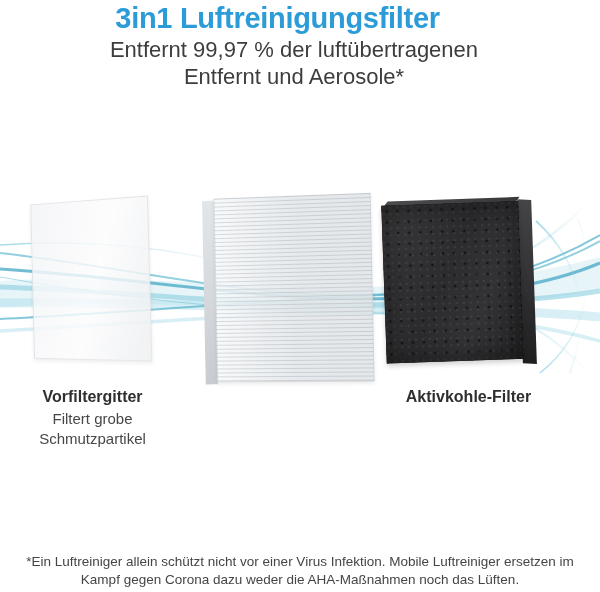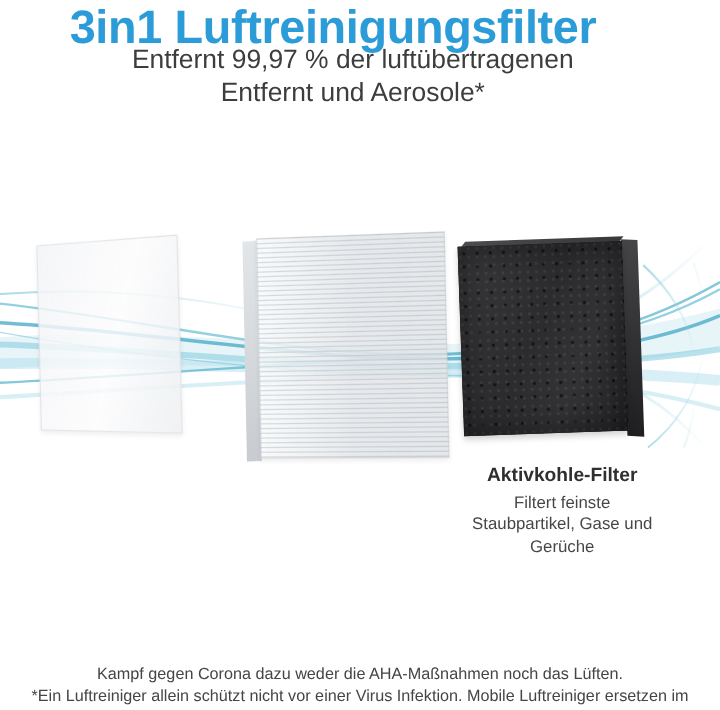--- a/index.html
+++ b/index.html
@@ -3,21 +3,21 @@
 <meta charset="utf-8">
 <style>
   html,body{margin:0;padding:0;background:#fff;}
   .canvas{
     position:relative;width:600px;height:592px;background:#ffffff;overflow:hidden;
     font-family:"Liberation Sans", sans-serif;color:#3b3b3b;
   }
   
   .title{
     position:absolute;top:2px;left:0;width:555px;text-align:center;
-    font-size:39px;font-weight:700;letter-spacing:-0.3px;color:#2b9cd8;
+    font-size:29px;font-weight:700;letter-spacing:-0.3px;color:#2b9cd8;
   }
   .subtitle{
     position:absolute;top:36px;left:0;width:588px;text-align:center;
     font-size:22px;line-height:27px;color:#3d3d3d;
   }
   
   .band{position:absolute;left:0;top:183px;width:600px;height:212px;}
   .waves{position:absolute;left:0;top:0;width:600px;height:212px;z-index:1;}
   .panel{position:absolute;z-index:2;}
   
@@ -129,25 +129,28 @@
     </div>
 
     <div class="panel panel-carbon">
       <div class="carbon-top"></div>
       <div class="carbon-side"></div>
       <div class="carbon-front"></div>
     </div>
 
   </div>
 
+  <div class="label-col col-1">
+    <div class="f-name">Vorfiltergitter</div>
+    <div class="f-desc">Filtert grobe Schmutzpartikel</div>
+  </div>
 
 
   <div class="label-col col-3">
     <div class="f-name">Aktivkohle-Filter</div>
-    <div class="f-desc">Filtert feinste Staubpartikel, Gase und Gerüche</div>
   </div>
 
   <div class="footnote">
+    <div>*Ein Luftreiniger allein schützt nicht vor einer Virus Infektion. Mobile Luftreiniger ersetzen im</div>
     <div>Kampf gegen Corona dazu weder die AHA-Maßnahmen noch das Lüften.</div>
-    <div>*Ein Luftreiniger allein schützt nicht vor einer Virus Infektion. Mobile Luftreiniger ersetzen im</div>
   </div>
 
 </div>
 
 </body></html>

